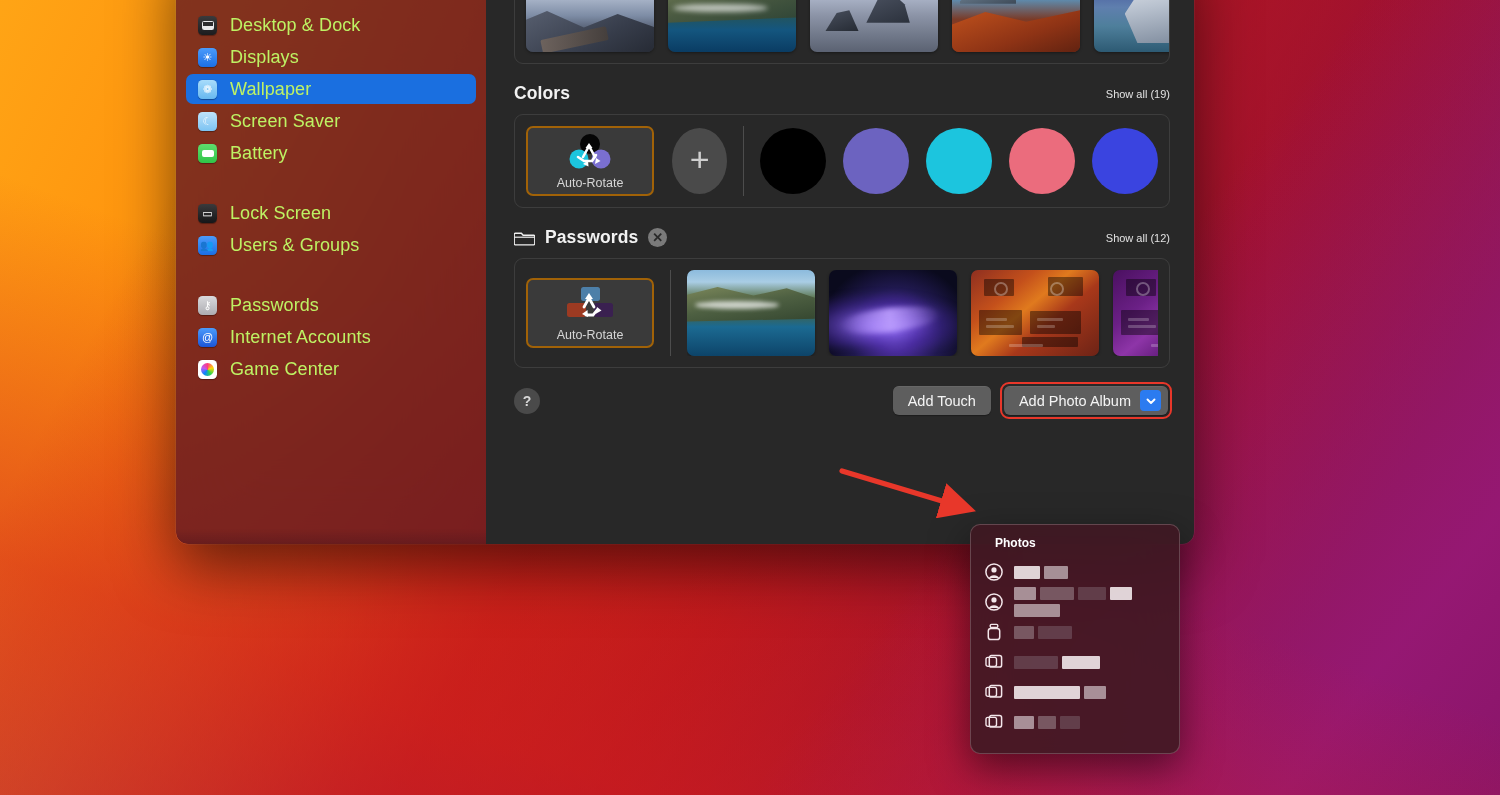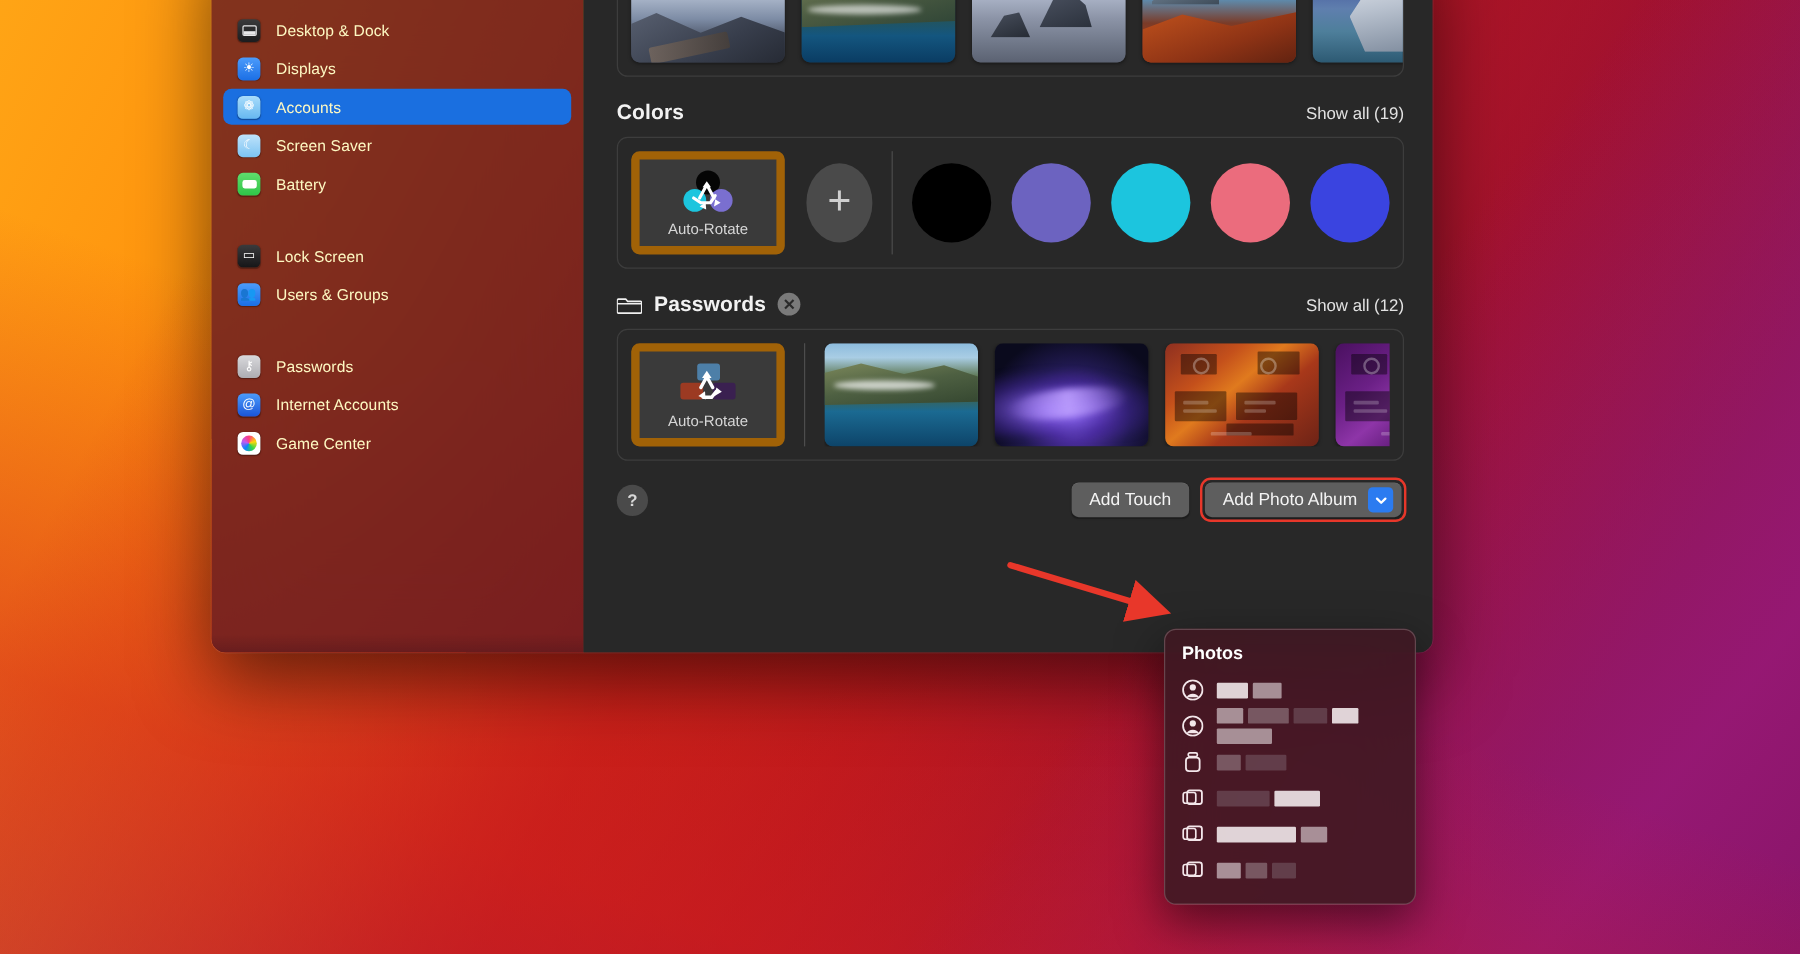--- a/index.html
+++ b/index.html
@@ -64,21 +64,21 @@
   }
   .sb-group { padding-top:2px; }
   .sb-gap { height:24px; }
   .sb-item {
     display:flex; align-items:center; gap:13px;
     height:30px; padding:0 12px; margin:2px 0;
     border-radius:7px; cursor:default;
   }
   .sb-item.selected { background:#1a6fe0; }
   .sb-label {
-    color:#fef9c3; font-size:13px; letter-spacing:.1px;
+    color:#bef264; font-size:18px; letter-spacing:.1px;
     white-space:nowrap;
   }
   .sb-icon {
     width:19px; height:19px; flex:0 0 19px;
     border-radius:4.5px;
     display:flex; align-items:center; justify-content:center;
     font-size:11px; color:#fff; line-height:1;
     box-shadow:0 .5px 1px rgba(0,0,0,.35);
   }
   .ic-desktop { background:linear-gradient(180deg,#3a3a3c,#1c1c1e); }
@@ -184,29 +184,29 @@
   }
   .section-title-wrap { display:flex; align-items:center; gap:10px; }
   .section-title { color:#f2f2f2; font-size:17.5px; font-weight:bold; letter-spacing:.1px; }
   .folder-icon { width:21px; height:17px; position:relative; }
   .remove-chip {
     width:19px; height:19px; border-radius:50%;
     background:#7a7a7a; color:#2a2a2a;
     display:flex;align-items:center;justify-content:center;
     font-size:13px; line-height:1; font-weight:bold; cursor:default;
   }
-  .show-all { color:#e2e2e2; font-size:14px; cursor:default; }
+  .show-all { color:#e2e2e2; font-size:11px; cursor:default; }
 
   .panel {
     border:1px solid #3d3d3d; border-radius:9px;
     padding:11px; display:flex; align-items:center; gap:0; overflow:hidden;
   }
   .auto-rotate-tile {
-    width:128px; height:86px; flex:0 0 128px;
-    background:#3a3a3a; border:7px solid #a16207; border-radius:7px;
+    width:128px; height:70px; flex:0 0 128px;
+    background:#3a3a3a; border:2px solid #a16207; border-radius:7px;
     display:flex; flex-direction:column; align-items:center; justify-content:center;
     gap:3px; position:relative; cursor:default;
   }
   .ar-glyph { width:54px; height:40px; position:relative; }
   .ar-label { color:#d6d6d6; font-size:12.5px; }
   .divider { width:1px; align-self:stretch; background:#4d4d4d; margin:0 16px; }
   .swatch {
     width:66px; height:66px; border-radius:50%;
     flex:0 0 66px; cursor:default;
   }
@@ -254,21 +254,21 @@
     left:970px; top:524px;
     width:210px; height:230px;
     background:rgba(62,24,34,.90);
     backdrop-filter:blur(26px);
     border:.5px solid rgba(255,255,255,.20);
     border-radius:10px;
     padding:10px 12px 10px 12px;
     box-shadow:0 14px 38px rgba(0,0,0,.5);
     z-index:40;
   }
-  .menu-header { color:#fff; font-size:15px; font-weight:bold; margin:1px 0 7px 2px; }
+  .menu-header { color:#fff; font-size:12px; font-weight:bold; margin:1px 0 7px 12px; }
   .menu-item {
     display:flex; align-items:center; gap:11px;
     height:30px; padding:0 2px; border-radius:5px; cursor:default;
   }
   .mi-icon { width:18px; height:18px; flex:0 0 18px; }
   .redact { display:flex; gap:4px; align-items:center; flex-wrap:wrap; }
   .redact u {
     display:block; height:13px; text-decoration:none;
     border-radius:1px; filter:blur(.6px);
   }
@@ -300,21 +300,21 @@
               <div class="inner"></div>
             </div>
             <div class="sb-label">Desktop &amp; Dock</div>
           </div>
           <div class="sb-item">
             <div class="sb-icon ic-displays">☀</div>
             <div class="sb-label">Displays</div>
           </div>
           <div class="sb-item selected">
             <div class="sb-icon ic-wallpaper">❁</div>
-            <div class="sb-label">Accounts</div>
+            <div class="sb-label">Wallpaper</div>
           </div>
           <div class="sb-item">
             <div class="sb-icon ic-screensaver">☾</div>
             <div class="sb-label">Screen Saver</div>
           </div>
           <div class="sb-item">
             <div class="sb-icon ic-battery">
               <div class="inner"></div>
             </div>
             <div class="sb-label">Battery</div>

